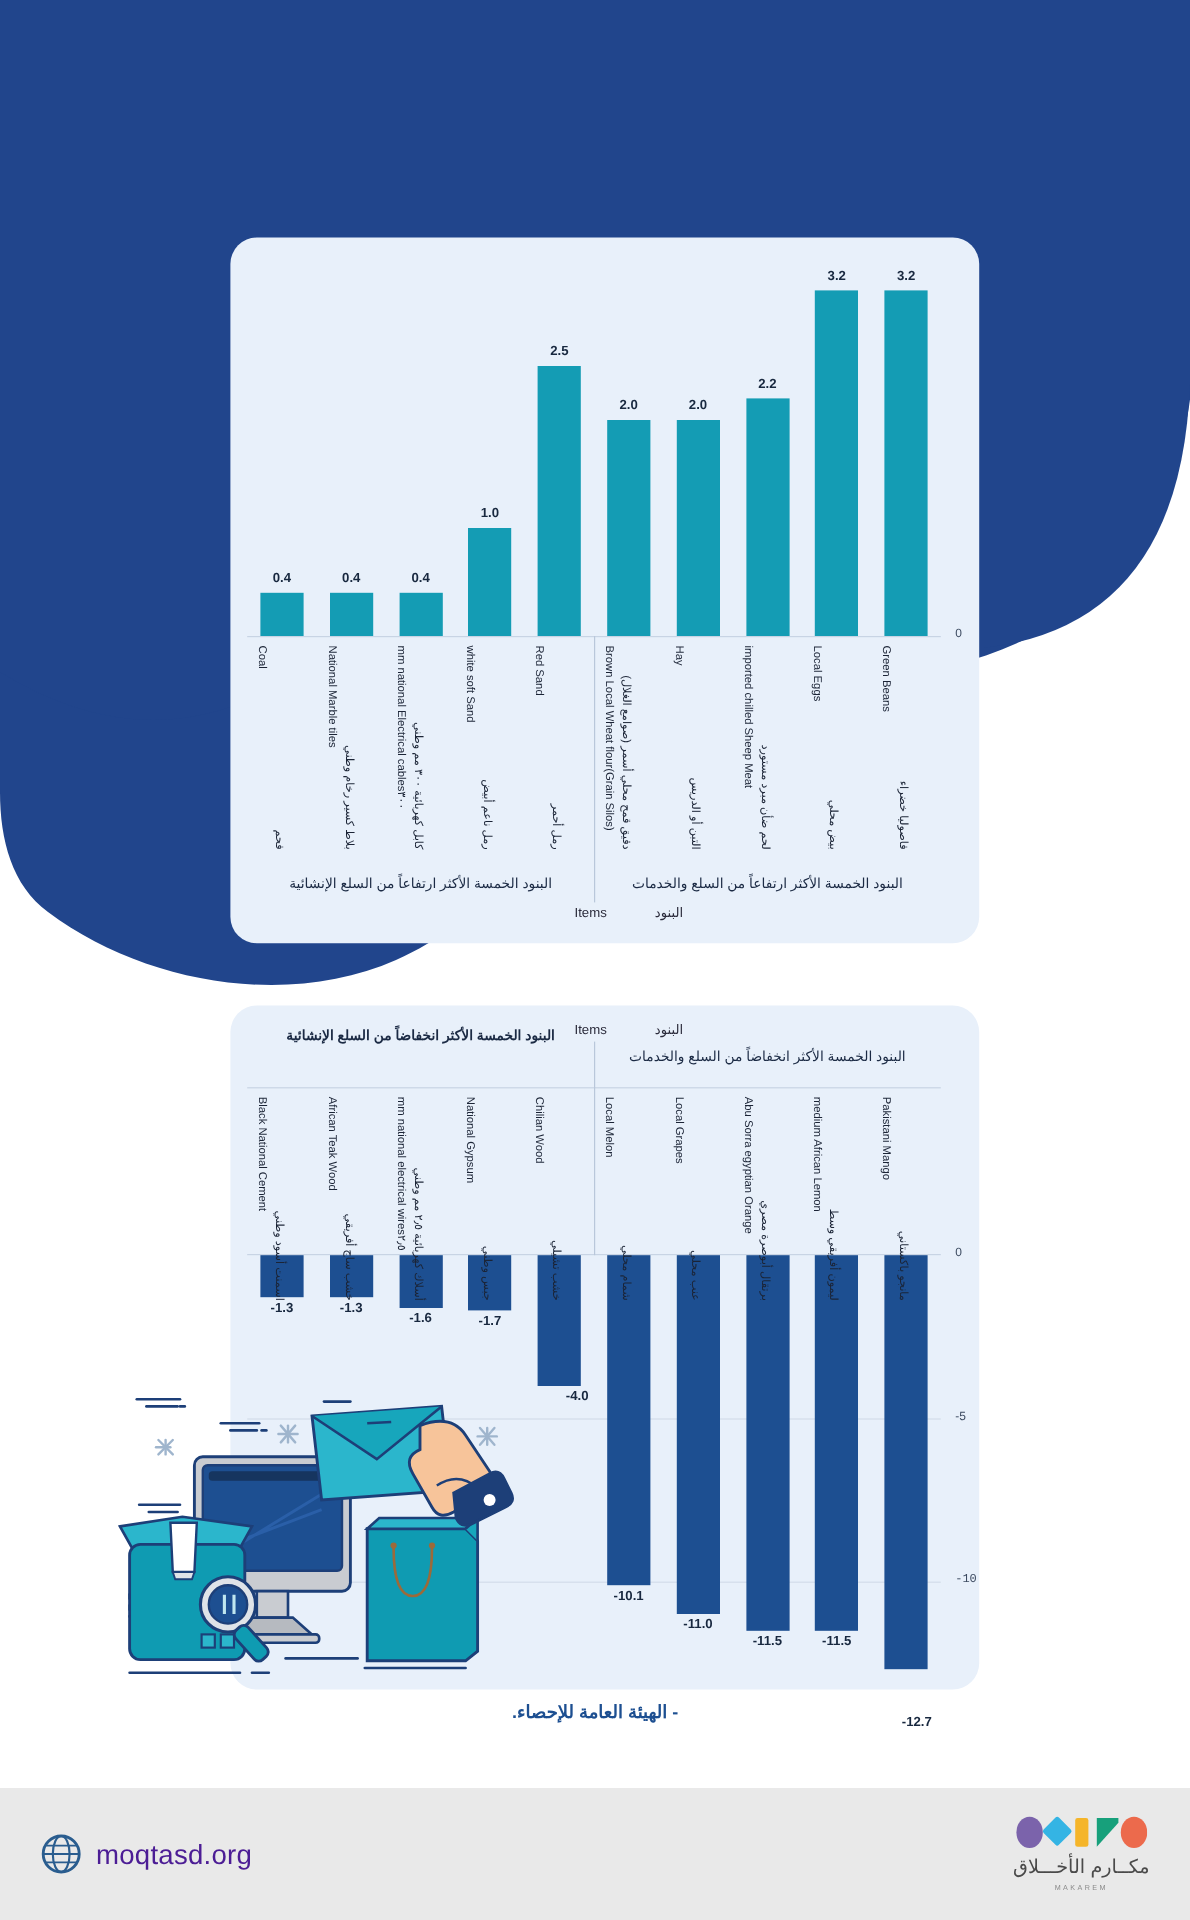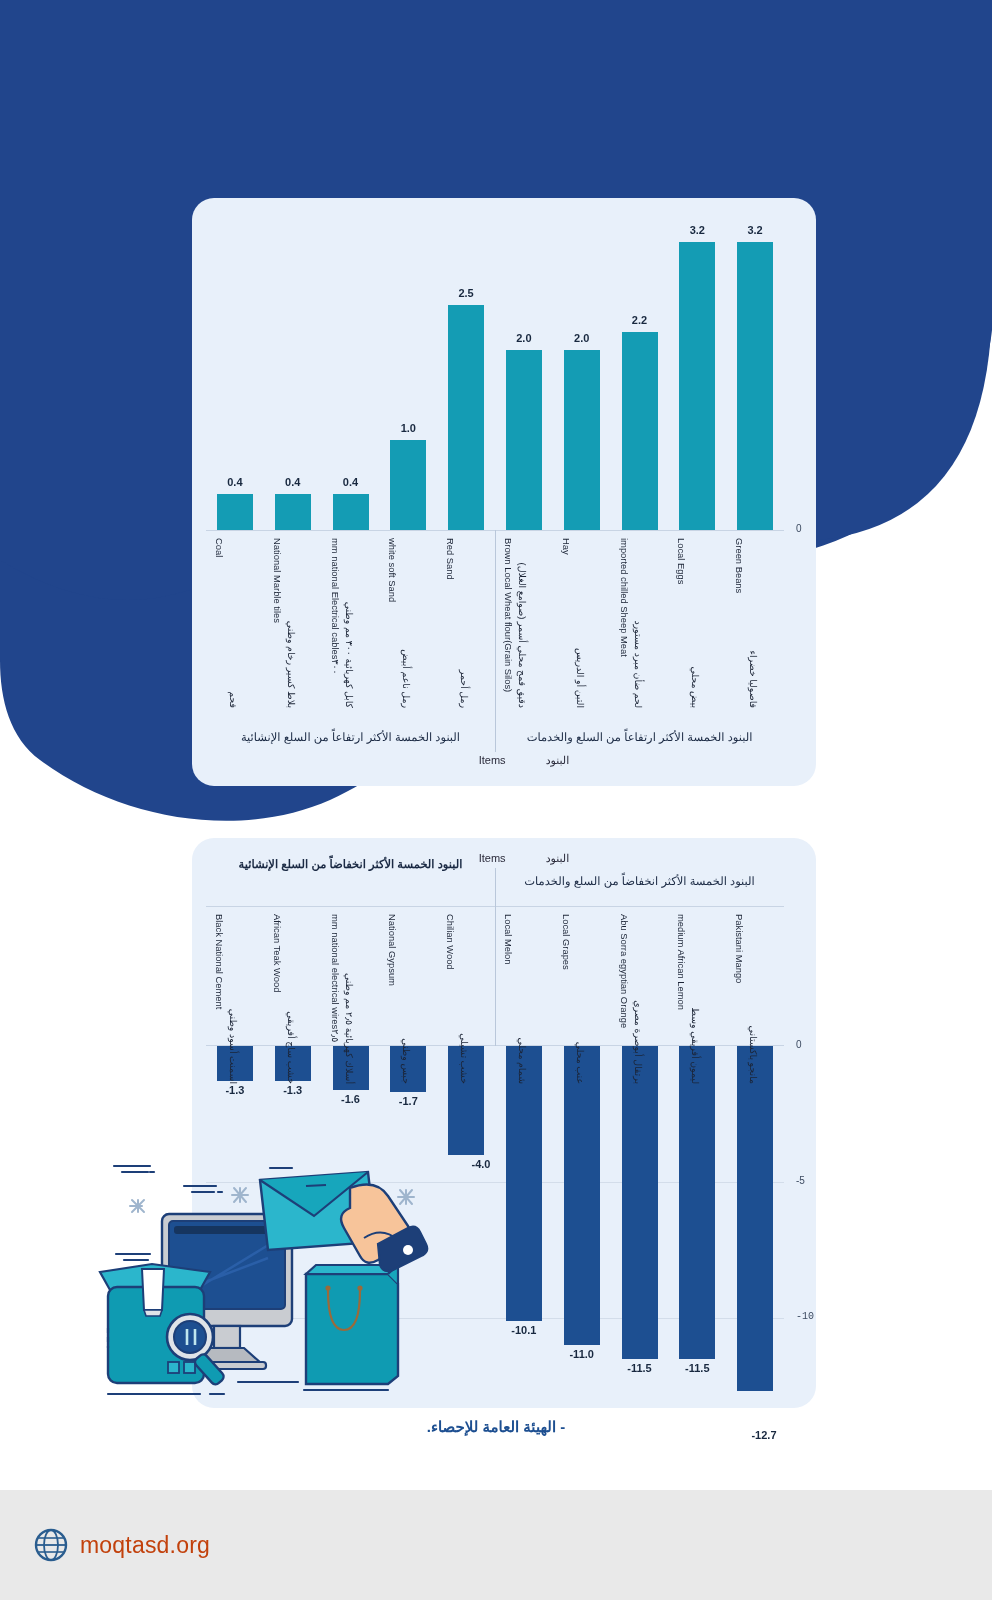--- a/index.html
+++ b/index.html
@@ -100,21 +100,21 @@
     font-size:15px; font-weight:bold; color:#1d4f91; direction:rtl; z-index:5;
   }
 
   
   .footer-inner {
     position:absolute; left:0; bottom:0; width:992px; height:110px; z-index:6;
     display:flex; align-items:center; justify-content:space-between;
     padding:0 34px;
   }
   .site { display:flex; align-items:center; gap:12px; }
-  .site-text { font-size:23px; color:#c2410c; letter-spacing:0.2px; }
+  .site-text { font-size:23px; color:#4c1d95; letter-spacing:0.2px; }
   .logos { display:flex; align-items:center; gap:22px; }
   .logo-makarem { display:flex; flex-direction:column; align-items:center; gap:5px; }
   .makarem-dots { display:flex; align-items:center; gap:7px; }
   .makarem-label { font-size:16px; color:#4a4a4a; direction:rtl; letter-spacing:1px;}
   .makarem-sub { font-size:6px; color:#8a8a8a; letter-spacing:2px; }
   .logo-moqtasd { display:flex; align-items:center; gap:8px; }
   .moq-word { display:flex; flex-direction:column; align-items:center; }
   .moq-ar { font-size:23px; font-weight:bold; color:#18487f; direction:rtl; letter-spacing:-1px;}
   .moq-tag { font-size:5.2px; color:#2e9fb8; direction:rtl; margin-top:2px; }
 </style>
@@ -370,15 +370,28 @@
       <circle cx="17" cy="17" r="15" fill="none" stroke="#2a5d8f" stroke-width="2.4"></circle>
       <ellipse cx="17" cy="17" rx="7" ry="15" fill="none" stroke="#2a5d8f" stroke-width="1.8"></ellipse>
       <line x1="2" y1="17" x2="32" y2="17" stroke="#2a5d8f" stroke-width="1.8"></line>
       <line x1="4.5" y1="10" x2="29.5" y2="10" stroke="#2a5d8f" stroke-width="1.6"></line>
       <line x1="4.5" y1="24" x2="29.5" y2="24" stroke="#2a5d8f" stroke-width="1.6"></line>
     </svg>
     <span class="site-text">moqtasd.org</span>
   </div>
 
   <div class="logos">
+    <div class="logo-makarem">
+      <div class="makarem-dots">
+        <svg width="110" height="28" viewBox="0 0 110 28">
+          <ellipse cx="12" cy="14" rx="11" ry="13" fill="#7b63ab"></ellipse>
+          <rect x="26" y="4" width="18" height="18" rx="2" transform="rotate(45 35 13)" fill="#34b4e4"></rect>
+          <rect x="50" y="2" width="11" height="24" rx="2" fill="#f5b52a"></rect>
+          <path d="M68 2 h18 v4 l-18 20 z" fill="#17a07b"></path>
+          <ellipse cx="99" cy="14" rx="11" ry="13" fill="#ec6a4c"></ellipse>
+        </svg>
+      </div>
+      <div class="makarem-label">مكــارم الأخـــلاق</div>
+      <div class="makarem-sub">MAKAREM</div>
+    </div>
 
   </div>
 </div>
 
 </body></html>

